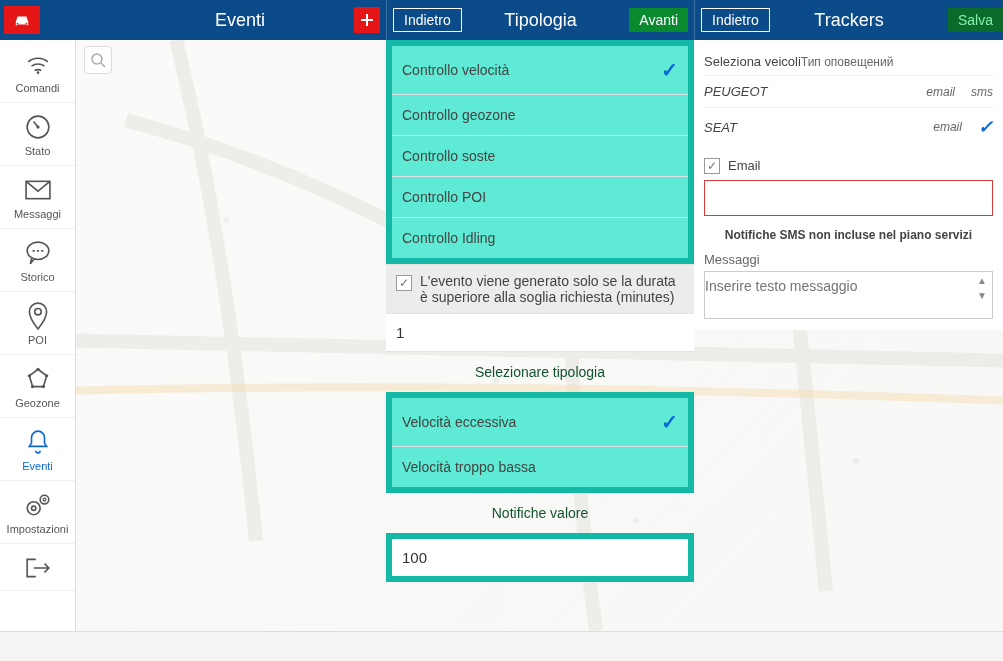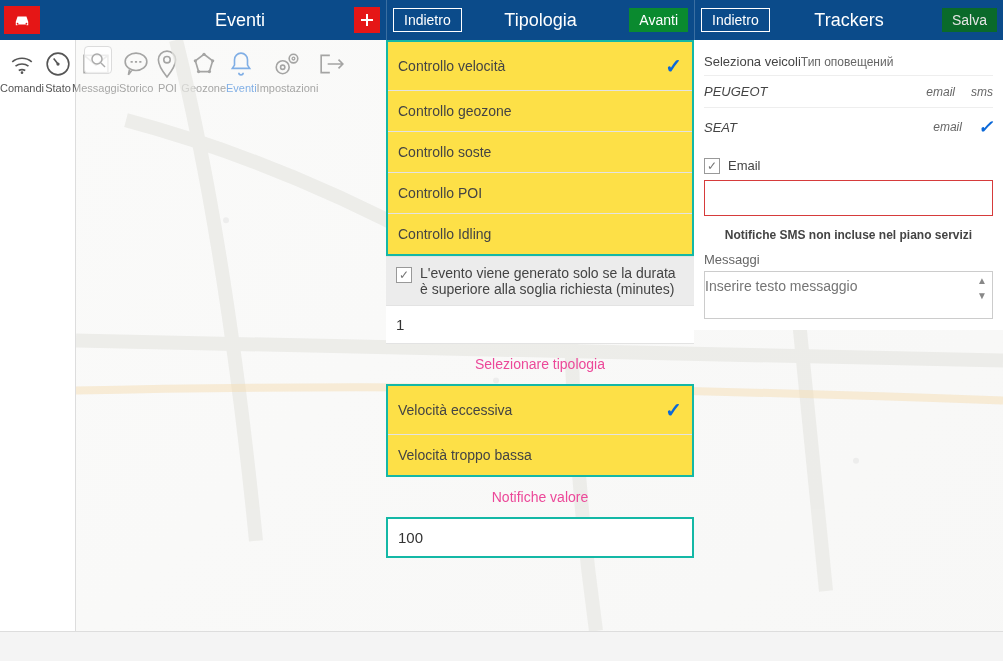--- a/index.html
+++ b/index.html
@@ -10,25 +10,25 @@
 .hs1 { width: 386px; }
 .hs2 { width: 308px; border-left: 1px solid rgba(255,255,255,0.2); }
 .hs3 { width: 309px; border-left: 1px solid rgba(255,255,255,0.2); }
 
 .car-badge { width: 36px; height: 28px; background: #e51616; margin-left: 4px; display: flex; align-items: center; justify-content: center; }
 .header-title { position: absolute; left: 50%; transform: translateX(-50%); font-size: 18px; color: #fff; }
 .plus-btn { width: 26px; height: 26px; background: #e51616; color: #fff; font-size: 20px; display: flex; align-items: center; justify-content: center; margin-left: auto; margin-right: 6px; cursor: pointer; }
 
 .btn-outline { border: 1px solid #fff; color: #fff; padding: 3px 10px; font-size: 14px; margin-left: 6px; cursor: pointer; }
 .btn-green { background: #0a8a2f; color: #fff; padding: 4px 10px; font-size: 14px; margin-left: auto; margin-right: 6px; cursor: pointer; }
-.btn-dark-green { background: #0a6a2a; color: #e5e5e5; padding: 4px 10px; font-size: 14px; margin-left: auto; margin-right: 6px; cursor: pointer; }
+.btn-dark-green { background: #0a6a2a; color: #86efac; padding: 4px 10px; font-size: 14px; margin-left: auto; cursor: pointer; }
 
 .content { display: flex; height: calc(100% - 40px); position: relative; }
 
-.sidebar { width: 76px; background: #fff; border-right: 1px solid #ddd; display: flex; }
+.sidebar { width: 76px; background: #fff; border-right: 1px solid #ddd; display: flex; flex-direction: column; }
 .sb-item { display: flex; flex-direction: column; align-items: center; padding: 10px 0 8px; cursor: pointer; border-bottom: 1px solid #f0f0f0; }
 .sb-item .icon { width: 28px; height: 28px; display: flex; align-items: center; justify-content: center; color: #555; }
 .sb-item.active .icon { color: #0b68d8; }
 .sb-item .label { font-size: 11px; color: #555; margin-top: 4px; }
 .sb-item.active .label { color: #0b68d8; }
 .sb-item.active { background: #fff; }
 
 .map-bg { position: absolute; left: 76px; top: 0; right: 0; bottom: 30px; background:
   linear-gradient(135deg, #f5f5f3 0%, #f0f0ee 100%);
   opacity: 0.5;
@@ -37,30 +37,30 @@
 .map-overlay svg { width: 100%; height: 100%; }
 
 .panel { position: relative; z-index: 2; background: transparent; }
 .panel1 { width: 310px; }
 .panel2 { width: 308px; }
 .panel3 { width: 309px; }
 
 .search-row { height: 40px; display: flex; align-items: center; padding: 0 8px; }
 .search-icon { width: 28px; height:28px; border:1px solid #dcdcdc; border-radius:4px; display:flex; align-items:center; justify-content:center; color:#aaa; background: rgba(255,255,255,0.8); }
 
-.list { background: #fde047; border: 2px solid #14b8a6; }
+.list { background: #5eead4; border: 6px solid #14b8a6; }
 .list-item { padding: 12px 10px; border-bottom: 1px solid #e3e3e3; font-size: 14px; color: #444; display: flex; align-items: center; justify-content: space-between; cursor: pointer; }
 .list-item:last-child { border-bottom: none; }
 .check-icon { color: #0b68d8; font-size: 20px; font-weight: bold; }
 
 .gray-row { background: #ececec; padding: 8px 10px; font-size: 14px; color: #444; display: flex; align-items: flex-start; gap: 8px; border-bottom: 1px solid #e3e3e3; border-top: 1px solid #e3e3e3; }
 .chk { width: 16px; height: 16px; border: 1px solid #999; background: #fff; display: inline-flex; align-items: center; justify-content: center; font-size: 12px; color: #777; flex-shrink: 0; margin-top: 2px; }
 
 .input-row { background: #fff; padding: 10px; font-size: 15px; color: #333; border-bottom: 1px solid #e3e3e3; }
-.section-label { text-align: center; padding: 12px; font-size: 14px; color: #ec4899; }
+.section-label { text-align: center; padding: 12px; font-size: 14px; color: #14532d; }
 
 .p3-body { background: #fff; padding: 8px 10px; font-size: 13px; color: #444; }
 .p3-header-row { display: flex; justify-content: flex-start; align-items: center; padding: 6px 0; }
 .veh-row { display: flex; justify-content: space-between; align-items: center; padding: 8px 0; border-top: 1px solid #eee; font-style: italic; }
 .veh-row .right { display: flex; align-items: center; gap: 16px; font-size: 12px; color: #666; }
 
 .email-row { display: flex; align-items: center; gap: 8px; padding: 10px 0 6px; }
 .email-input { width: 100%; height: 36px; border: 1px solid #d63b3b; outline: none; padding: 0 8px; font-size: 14px; }
 .sms-note { text-align: center; font-size: 12px; font-weight: bold; padding: 12px 0 6px; }
 .msg-label { font-size: 13px; color: #666; padding: 4px 0; }

